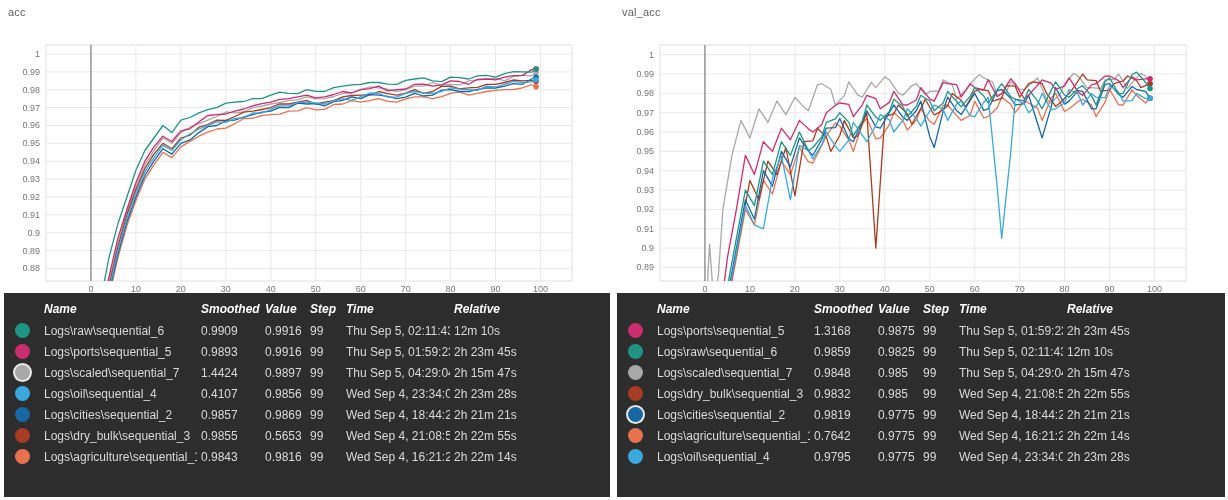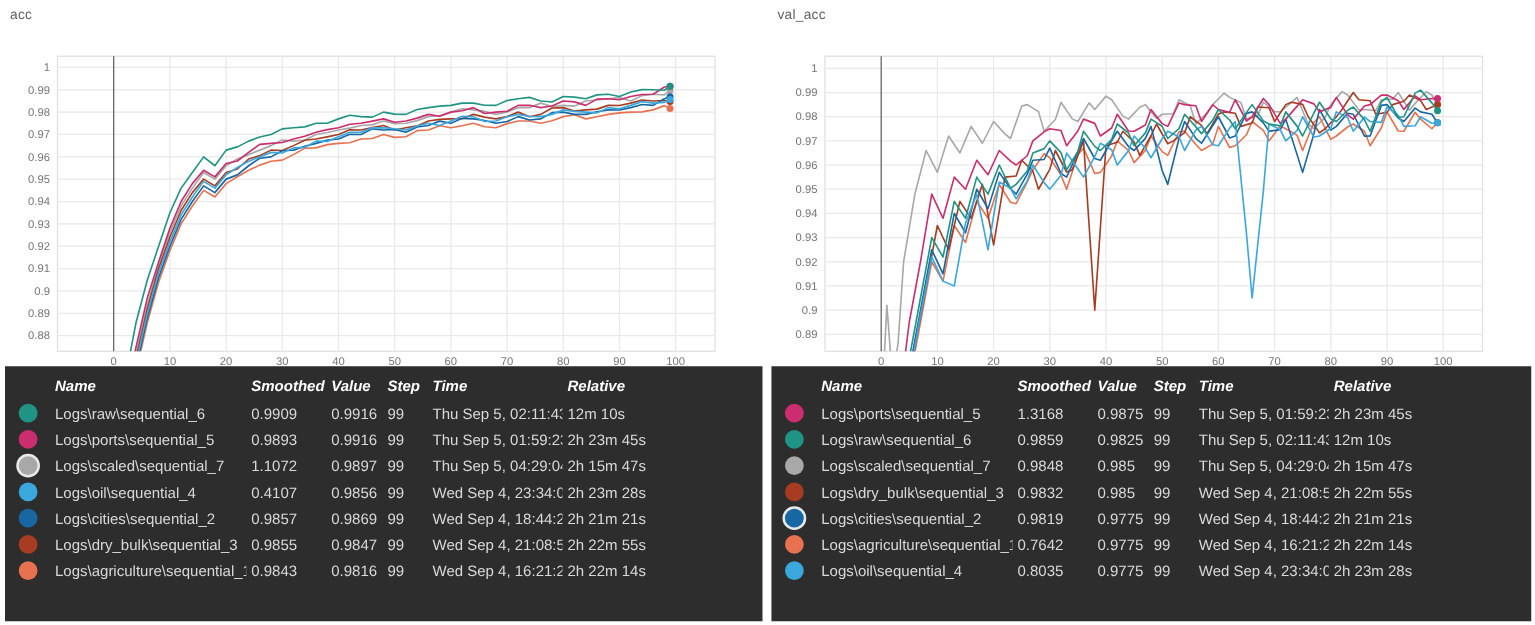--- a/index.html
+++ b/index.html
@@ -156,21 +156,21 @@
             <td>0.9916</td>
             <td>99</td>
             <td>Thu Sep 5, 01:59:23</td>
             <td>2h 23m 45s</td>
           </tr>
           <tr>
             <td>
               <div class="swatch ring" style="background: rgb(168, 168, 168);"></div>
             </td>
             <td class="name-cell">Logs\scaled\sequential_7</td>
-            <td>1.1072</td>
+            <td>1.4424</td>
             <td>0.9897</td>
             <td>99</td>
             <td>Thu Sep 5, 04:29:04</td>
             <td>2h 15m 47s</td>
           </tr>
           <tr>
             <td>
               <div class="swatch" style="background: rgb(58, 168, 221);"></div>
             </td>
             <td class="name-cell">Logs\oil\sequential_4</td>
@@ -190,21 +190,21 @@
             <td>99</td>
             <td>Wed Sep 4, 18:44:21</td>
             <td>2h 21m 21s</td>
           </tr>
           <tr>
             <td>
               <div class="swatch" style="background: rgb(168, 60, 34);"></div>
             </td>
             <td class="name-cell">Logs\dry_bulk\sequential_3</td>
             <td>0.9855</td>
-            <td>0.9847</td>
+            <td>0.5653</td>
             <td>99</td>
             <td>Wed Sep 4, 21:08:54</td>
             <td>2h 22m 55s</td>
           </tr>
           <tr>
             <td>
               <div class="swatch" style="background: rgb(232, 113, 79);"></div>
             </td>
             <td class="name-cell">Logs\agriculture\sequential_1</td>
             <td>0.9843</td>
@@ -379,21 +379,21 @@
             <td>0.9775</td>
             <td>99</td>
             <td>Wed Sep 4, 16:21:24</td>
             <td>2h 22m 14s</td>
           </tr>
           <tr>
             <td>
               <div class="swatch" style="background: rgb(58, 168, 221);"></div>
             </td>
             <td class="name-cell">Logs\oil\sequential_4</td>
-            <td>0.8035</td>
+            <td>0.9795</td>
             <td>0.9775</td>
             <td>99</td>
             <td>Wed Sep 4, 23:34:00</td>
             <td>2h 23m 28s</td>
           </tr>
         </tbody>
       </table>
     </div>
 </div>
 

